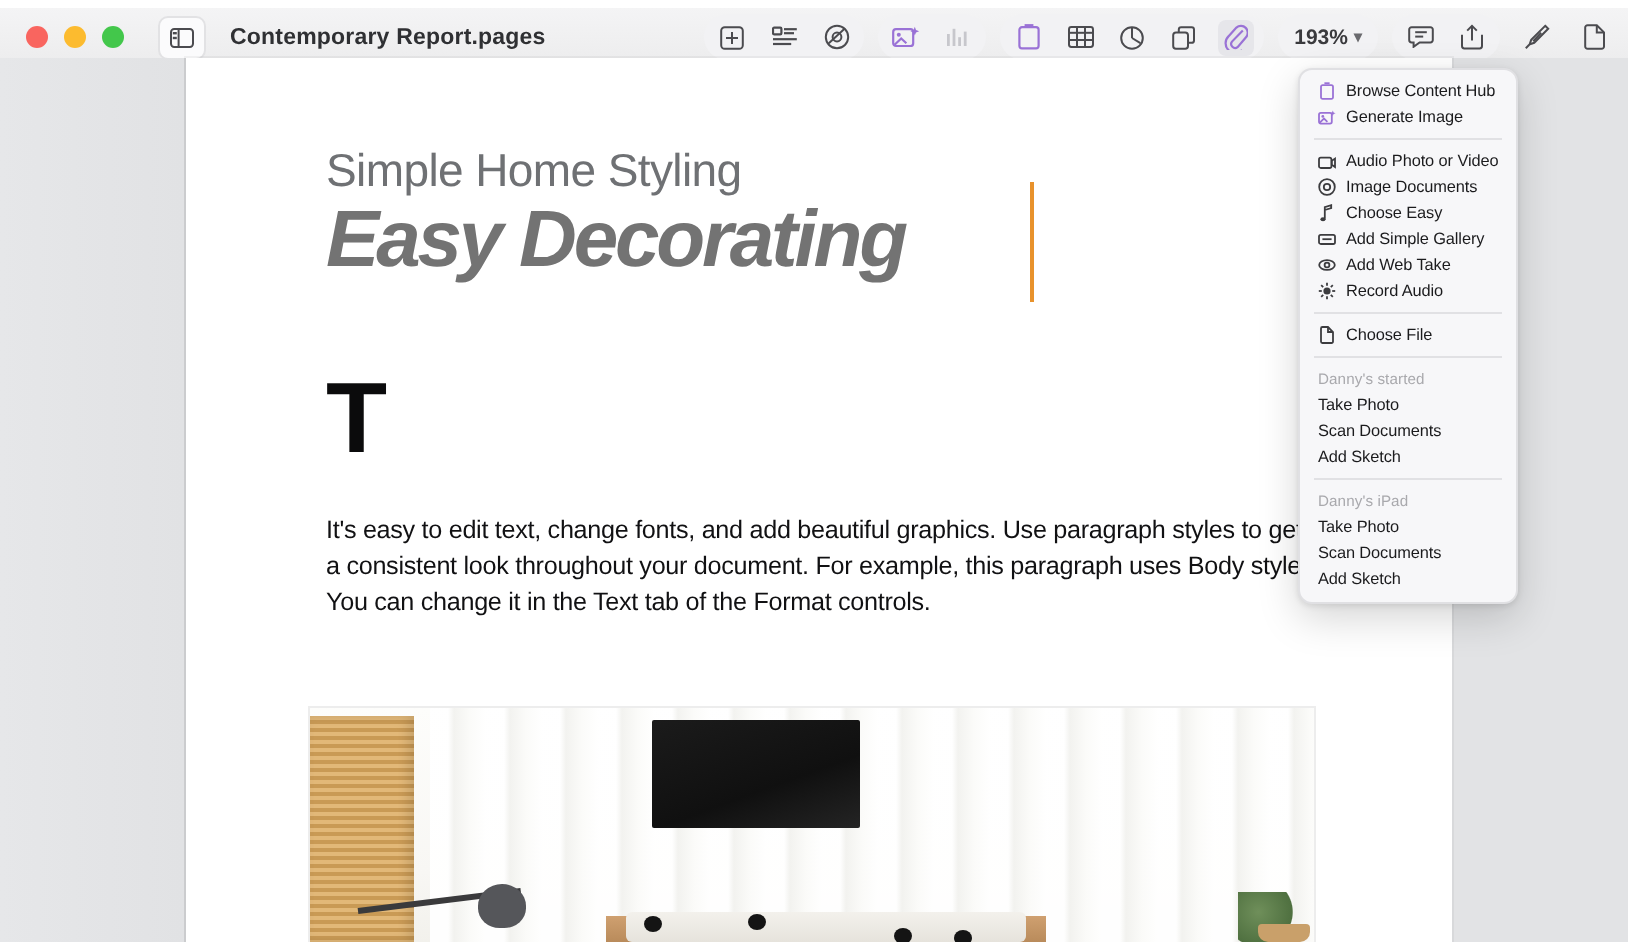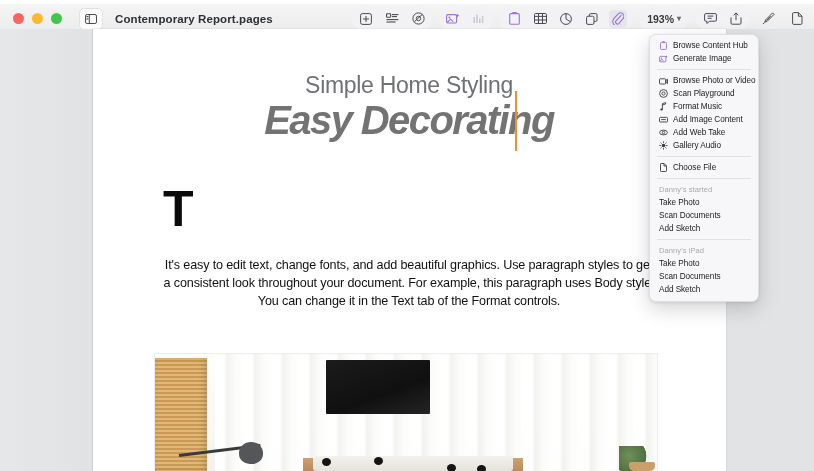--- a/index.html
+++ b/index.html
@@ -66,21 +66,21 @@
     position:absolute;left:0;top:0;width:92px;height:442px;
     background:linear-gradient(90deg,#e6e7e9,#e1e2e4);
     border-right:1px solid #d5d6d8;
   }
   .page{
     position:absolute;left:93px;top:0;width:633px;height:442px;
     background:#ffffff;box-shadow:0 0 0 1px rgba(0,0,0,.045);
   }
 
   
-  .doc{position:absolute;left:70px;top:44px;width:492px;text-align:center;}
+  .doc{position:absolute;left:70px;top:44px;width:492px;}
   .eyebrow{
     font-size:23px;color:#6f7174;font-weight:400;letter-spacing:-.3px;
     line-height:1.05;margin:0 0 2px 0;
   }
   .headline-row{position:relative;}
   .headline{
     font-size:40px;font-weight:700;font-style:italic;color:#737373;
     letter-spacing:-1.6px;line-height:1.08;margin:0;white-space:nowrap;
   }
   .caret{
@@ -391,51 +391,51 @@
 
     <div class="msep"></div>
 
     <div class="mi">
       <span class="mi-ic">
         <svg width="9" height="8" viewBox="0 0 9 8" fill="none" stroke="#3c3c3f" stroke-width="0.9">
           <rect x="0.5" y="1.8" width="6.2" height="5.2" rx="0.9"></rect>
           <path d="M6.9 3.4 L8.5 2.3 v4.2 L6.9 5.4z"></path>
         </svg>
       </span>
-      <span>Browse Photo or Video</span>
+      <span>Audio Photo or Video</span>
     </div>
 
     <div class="mi">
       <span class="mi-ic">
         <svg width="9" height="9" viewBox="0 0 9 9" fill="none" stroke="#3c3c3f" stroke-width="0.9">
           <circle cx="4.5" cy="4.5" r="3.9"></circle>
           <circle cx="4.5" cy="4.5" r="1.6"></circle>
         </svg>
       </span>
-      <span>Scan Playground</span>
+      <span>Image Documents</span>
     </div>
 
     <div class="mi">
       <span class="mi-ic">
         <svg width="7" height="9" viewBox="0 0 7 9" fill="none" stroke="#3c3c3f" stroke-width="0.9">
           <path d="M2.4 7.4 V1.6 l3.2 -1 v1.4 l-3.2 1"></path>
           <ellipse cx="1.5" cy="7.6" rx="1.3" ry="1" fill="#3c3c3f" stroke="none"></ellipse>
         </svg>
       </span>
-      <span>Format Music</span>
+      <span>Choose Easy</span>
     </div>
 
     <div class="mi">
       <span class="mi-ic">
         <svg width="9" height="7" viewBox="0 0 9 7" fill="none" stroke="#3c3c3f" stroke-width="0.9">
           <rect x="0.5" y="1.4" width="8" height="4.6" rx="0.9"></rect>
           <line x1="2.2" y1="3.6" x2="6.8" y2="3.6"></line>
         </svg>
       </span>
-      <span>Add Image Content</span>
+      <span>Add Simple Gallery</span>
     </div>
 
     <div class="mi">
       <span class="mi-ic">
         <svg width="9" height="7" viewBox="0 0 9 7" fill="none" stroke="#3c3c3f" stroke-width="0.9">
           <ellipse cx="4.5" cy="3.5" rx="3.9" ry="2.4"></ellipse>
           <circle cx="4.5" cy="3.5" r="1.2"></circle>
         </svg>
       </span>
       <span>Add Web Take</span>
@@ -448,21 +448,21 @@
           <line x1="4.5" y1="0.4" x2="4.5" y2="1.9"></line>
           <line x1="4.5" y1="7.1" x2="4.5" y2="8.6"></line>
           <line x1="0.4" y1="4.5" x2="1.9" y2="4.5"></line>
           <line x1="7.1" y1="4.5" x2="8.6" y2="4.5"></line>
           <line x1="1.6" y1="1.6" x2="2.6" y2="2.6"></line>
           <line x1="6.4" y1="6.4" x2="7.4" y2="7.4"></line>
           <line x1="7.4" y1="1.6" x2="6.4" y2="2.6"></line>
           <line x1="2.6" y1="6.4" x2="1.6" y2="7.4"></line>
         </svg>
       </span>
-      <span>Gallery Audio</span>
+      <span>Record Audio</span>
     </div>
 
     <div class="msep"></div>
 
     <div class="mi">
       <span class="mi-ic">
         <svg width="7" height="9" viewBox="0 0 7 9" fill="none" stroke="#3c3c3f" stroke-width="0.9">
           <path d="M0.5 1.2 a.7 .7 0 0 1 .7 -.7 h2.8 l2.5 2.5 v4.8 a.7 .7 0 0 1 -.7 .7 h-4.6 a.7 .7 0 0 1 -.7 -.7z"></path>
           <path d="M4 0.5 v2.5 h2.5"></path>
         </svg>

